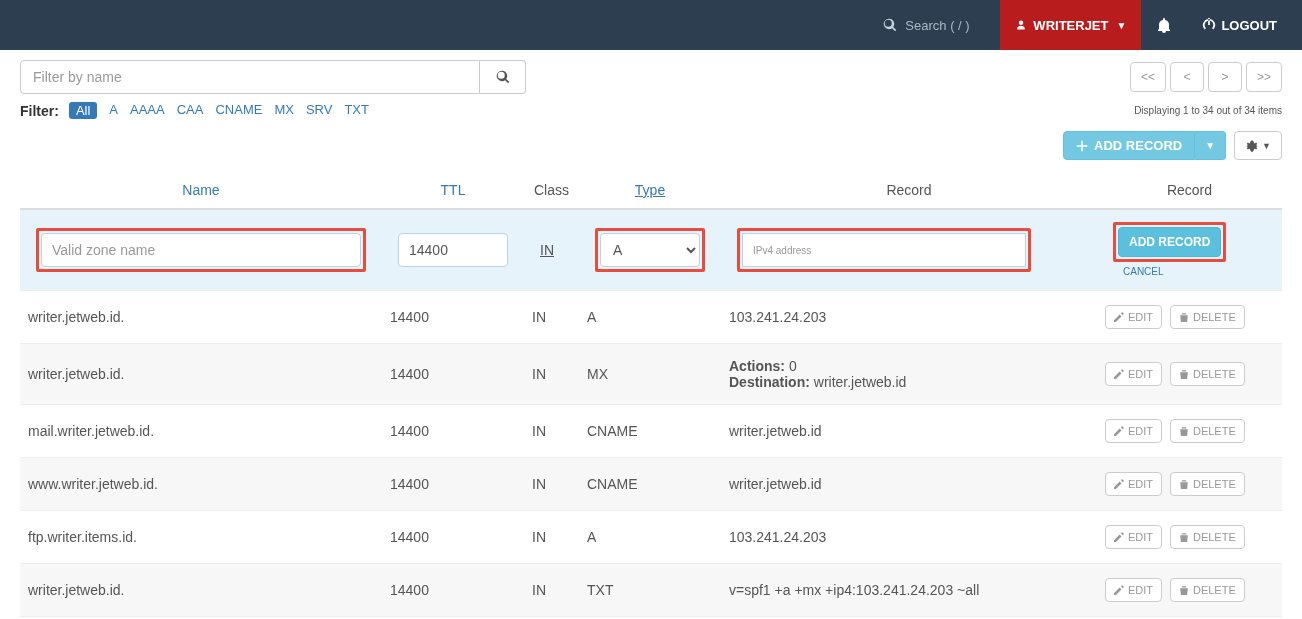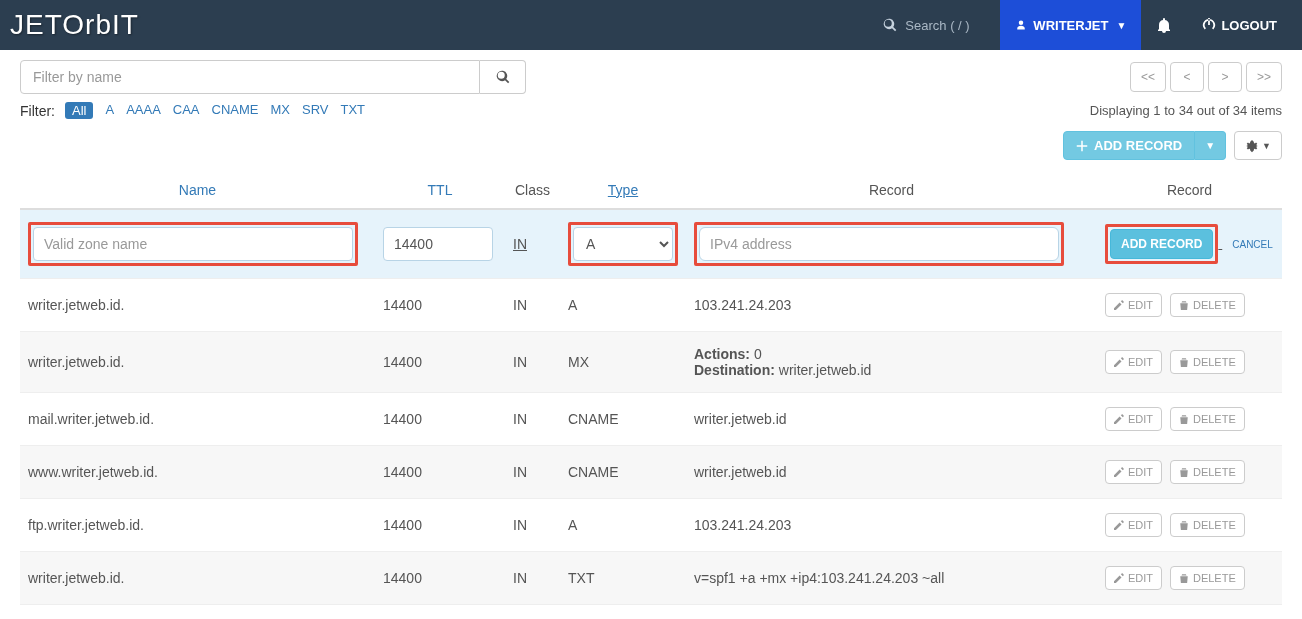--- a/index.html
+++ b/index.html
@@ -5,98 +5,95 @@
 * { box-sizing: border-box; margin: 0; padding: 0; }
 body { font-family: "Helvetica Neue", Helvetica, Arial, sans-serif; font-size: 14px; color: #333; background: #fff; }
 
 
 .topnav { background: #2c3e50; height: 50px; display: flex; align-items: center; padding: 0 10px; color: #fff; }
 .logo { font-family: Arial, sans-serif; font-size: 28px; font-weight: 300; letter-spacing: 1px; color: #fff; text-shadow: 1px 1px 2px rgba(0,0,0,0.4); }
 .topnav-right { margin-left: auto; display: flex; align-items: center; height: 100%; }
 .search-group { display: flex; align-items: center; padding: 0 15px; color: #c6d2de; }
 .search-group input { background: transparent; border: none; color: #c6d2de; width: 80px; font-size: 13px; outline: none; }
 .search-group input::placeholder { color: #aab8c5; }
-.user-group { display: flex; align-items: center; background: #1d4ed8; padding: 0 15px; height: 100%; font-size: 13px; font-weight: 600; cursor: pointer; }
+.user-group { display: flex; align-items: center; background: #b91c1c; padding: 0 15px; height: 100%; font-size: 13px; font-weight: 600; cursor: pointer; }
 .user-group .caret { margin-left: 8px; font-size: 10px; }
 .bell-group { padding: 0 15px; height: 100%; display: flex; align-items: center; font-size: 16px; cursor: pointer; }
 .logout-group { padding: 0 15px; height: 100%; display: flex; align-items: center; font-size: 13px; font-weight: 600; cursor: pointer; }
 
 
 .content { padding: 10px 20px 20px 20px; }
 
 
 .filter-row { display: flex; align-items: center; gap: 17px; margin-bottom: 8px; }
 .filter-input-group { display: flex; }
 .filter-input { width: 460px; height: 34px; padding: 6px 12px; border: 1px solid #ccc; border-radius: 4px 0 0 4px; font-size: 14px; color: #555; outline: none; }
 .filter-input::placeholder { color: #999; }
 .filter-btn { height: 34px; width: 46px; border: 1px solid #ccc; border-left: none; border-radius: 0 4px 4px 0; background: #fff; cursor: pointer; display: flex; align-items: center; justify-content: center; color: #555; }
 .pagination { margin-left: auto; display: flex; gap: 4px; }
 .page-btn { height: 30px; min-width: 34px; padding: 0 10px; border: 1px solid #ccc; border-radius: 4px; background: #fff; color: #999; cursor: pointer; font-size: 12px; }
 
 
 .filter-tabs-row { display: flex; align-items: center; margin-bottom: 12px; }
-.filter-label { font-weight: 400; margin-right: 10px; }
+.filter-label { font-weight: 700; margin-right: 10px; }
 .filter-tabs { display: flex; gap: 12px; }
 .filter-tab { color: #337ab7; cursor: pointer; font-size: 13px; }
 .filter-tab.active { background: #337ab7; color: #fff; padding: 1px 7px; border-radius: 3px; }
-.displaying { margin-left: auto; color: #555; font-size: 13px; }
+.displaying { margin-left: auto; color: #555; font-size: 10px; }
 
 
 .action-row { display: flex; justify-content: flex-end; gap: 0; margin-bottom: 12px; }
 .btn-add-record { background: #5bc0de; color: #fff; border: 1px solid #46b8da; padding: 6px 12px; border-radius: 4px 0 0 4px; font-size: 13px; font-weight: 600; cursor: pointer; display: flex; align-items: center; gap: 6px; opacity: 0.85; }
 .btn-add-dropdown { background: #5bc0de; color: #fff; border: 1px solid #46b8da; border-left: none; padding: 6px 10px; border-radius: 0 4px 4px 0; font-size: 10px; cursor: pointer; opacity: 0.85; }
 .btn-gear { margin-left: 8px; background: #fff; border: 1px solid #ccc; padding: 6px 10px; border-radius: 4px; cursor: pointer; color: #555; display: flex; align-items: center; gap: 3px; }
 
 
 .table { width: 100%; border-collapse: collapse; }
 .table thead th { text-align: center; font-weight: 400; color: #555; padding: 10px 8px; border-bottom: 2px solid #ddd; font-size: 14px; }
 .table thead th.sortable { color: #337ab7; cursor: pointer; }
 .table tbody tr { border-top: 1px solid #eee; }
 .table tbody tr:nth-child(odd) { background: #f7f7f7; }
 .table tbody td { padding: 14px 8px; color: #555; font-size: 14px; vertical-align: middle; }
 .table tbody tr.input-row { background: #e6f3fb; }
-.table tbody tr.input-row td { padding: 12px 8px; text-decoration: underline; }
+.table tbody tr.input-row td { padding: 12px 16px; text-decoration: underline; }
 
 .col-name { width: 355px; }
 .col-ttl { width: 130px; }
 .col-class { width: 55px; }
 .col-type { width: 125px; text-decoration: underline; }
 .col-record { width: auto; }
 .col-actions { width: 185px; text-align: left; }
 
 
 .input-cell-wrap { position: relative; }
 .input-cell-wrap.highlight { border: 3px solid #e74c3c; padding: 2px; border-radius: 2px; display: inline-block; }
 .zone-input { width: 320px; height: 34px; padding: 6px 10px; border: 1px solid #b8d4e6; border-radius: 4px; font-size: 14px; color: #555; outline: none; background: #fff; }
 .zone-input::placeholder { color: #999; font-style: normal; }
 .ttl-input { width: 110px; height: 34px; padding: 6px 10px; border: 1px solid #b8d4e6; border-radius: 4px; font-size: 14px; color: #555; outline: none; }
 .type-select { width: 100px; height: 34px; padding: 4px 8px; border: 1px solid #b8d4e6; border-radius: 4px; font-size: 14px; color: #555; background: #fff; }
-.record-input { width: 360px; height: 34px; padding: 6px 10px; border: 1px solid #b8d4e6; border-radius: 6px; font-size: 14px; color: #555; outline: none; }
+.record-input { width: 284px; height: 34px; padding: 6px 10px; border: 1px solid #b8d4e6; border-radius: 0; font-size: 10px; color: #555; outline: none; }
 .record-input::placeholder { color: #999; }
 
 .btn-add-record-row { background: #5bc0de; color: #fff; border: 1px solid #46b8da; padding: 7px 10px; border-radius: 4px; font-size: 12px; font-weight: 600; cursor: pointer; }
 .btn-cancel { color: #337ab7; background: transparent; border: none; font-size: 10px; cursor: pointer; margin-left: 10px; }
 
 
 .btn-edit, .btn-delete { background: #fff; border: 1px solid #ccc; color: #999; padding: 5px 8px; border-radius: 4px; font-size: 11px; cursor: pointer; display: inline-flex; align-items: center; gap: 4px; }
 .btn-delete { margin-left: 4px; }
 
 
 .icon-svg { display: inline-block; vertical-align: middle; }
 
 
 .rec-label { font-weight: 700; }
 </style>
 </head>
 <body>
 
 <div class="topnav">
-  <div class="logo">
-    <span style="font-weight:300;">JET</span><span style="font-weight:300;">OrbIT</span>
-  </div>
   <div class="topnav-right">
     <div class="search-group">
       <svg class="icon-svg" width="14" height="14" viewBox="0 0 16 16" fill="#c6d2de">
           <path d="M11.7 10.3a6 6 0 1 0-1.4 1.4l3.5 3.5 1.4-1.4-3.5-3.5zM6 10a4 4 0 1 1 0-8 4 4 0 0 1 0 8z"></path>
         </svg>
       <input type="text" style="margin-left: 8px;" placeholder="Search ( / )">
     </div>
     <div class="user-group">
       <svg class="icon-svg" width="12" height="12" viewBox="0 0 16 16" fill="#fff" style="margin-right:6px;">
           <path d="M8 8a3 3 0 1 0 0-6 3 3 0 0 0 0 6zm0 1c-2.7 0-5 1.5-5 3.5V14h10v-1.5C13 10.5 10.7 9 8 9z"></path>
@@ -304,21 +301,21 @@
           <button class="btn-delete">
               <svg class="icon-svg" width="10" height="10" viewBox="0 0 16 16" fill="#999">
                 <path d="M2 5h12l-1 11H3L2 5zm3-3h6l1 2H4l1-2z"></path>
               </svg>
               <span>DELETE</span>
             </button>
         </td>
       </tr>
 
       <tr>
-        <td>ftp.writer.jetweb.id.</td>
+        <td>ftp.writer.items.id.</td>
         <td>14400</td>
         <td>IN</td>
         <td>A</td>
         <td>103.241.24.203</td>
         <td>
           <button class="btn-edit">
               <svg class="icon-svg" width="10" height="10" viewBox="0 0 16 16" fill="#999">
                 <path d="M0 13l9-9 3 3-9 9H0v-3zm11-11l2-2 3 3-2 2-3-3z"></path>
               </svg>
               <span>EDIT</span>

